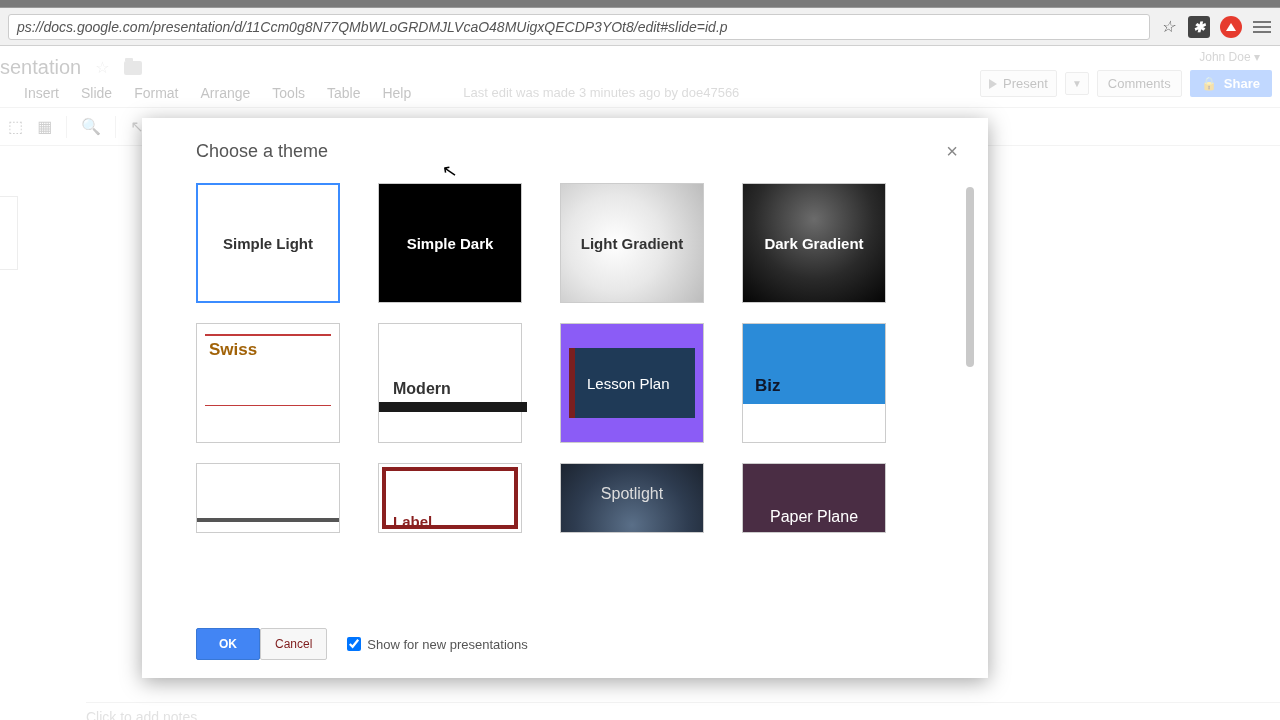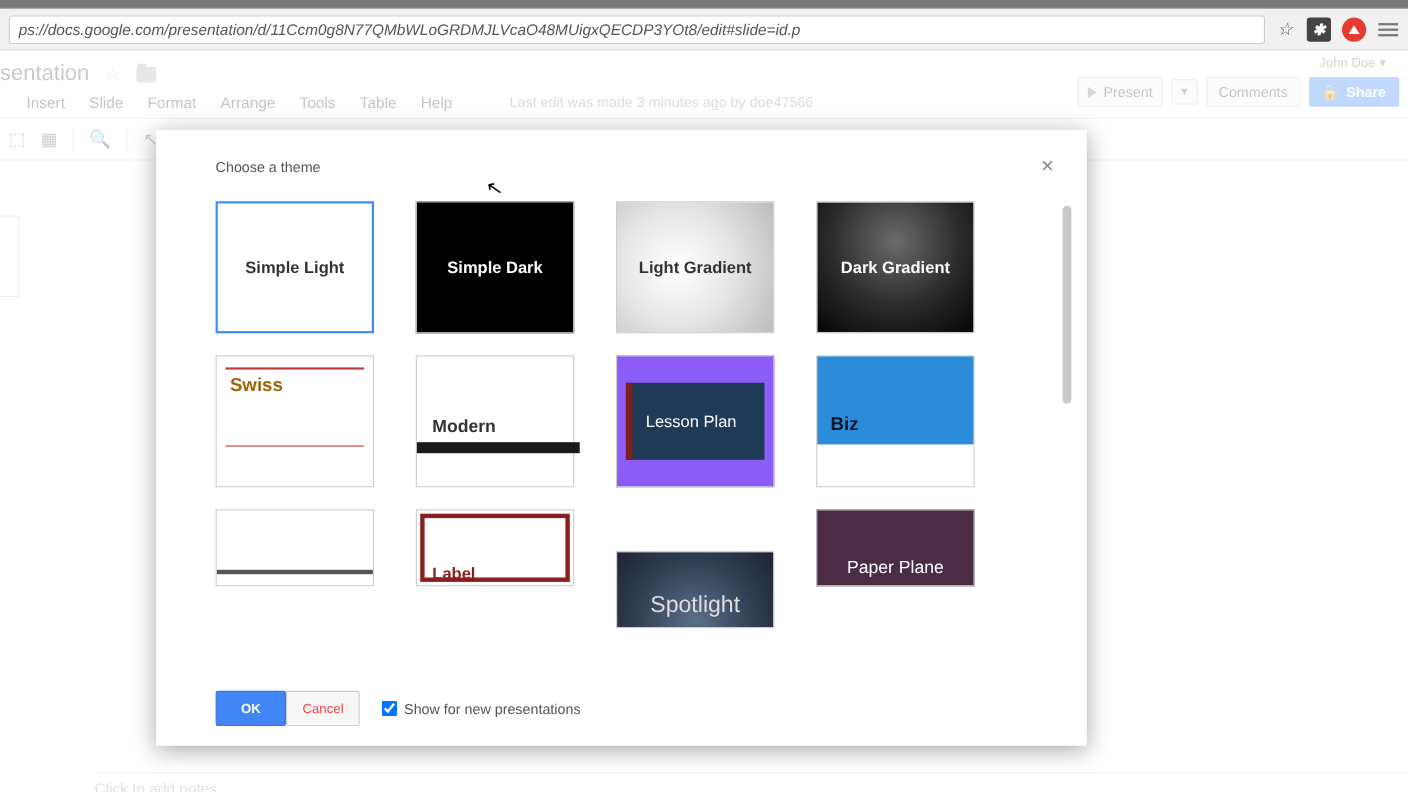--- a/index.html
+++ b/index.html
@@ -51,21 +51,21 @@
   
   .fade { position:absolute; inset:0; background:rgba(255,255,255,0.65); }
 
   
   .dialog {
     position:absolute; left:142px; top:72px; width:846px; height:560px;
     background:#fff; box-shadow:0 4px 20px rgba(0,0,0,0.35); z-index:10;
     display:flex; flex-direction:column;
   }
   .dialog-header { padding:22px 26px 10px 54px; display:flex; justify-content:space-between; align-items:center; }
-  .dialog-title { font-size:13px; color:#555; }
+  .dialog-title { font-size:18px; color:#555; }
   .close-x { font-size:20px; color:#888; cursor:pointer; padding-right:4px; }
 
   .themes-wrap { position:relative; flex:1; padding:10px 40px 0 54px; overflow:hidden; }
   .themes-grid { display:grid; grid-template-columns: repeat(4, 164px); gap:20px 18px; }
   .scrollbar { position:absolute; right:14px; top:14px; width:8px; height:180px; background:#c9c9c9; border-radius:4px; }
 
   .theme-tile { width:144px; height:120px; border:1px solid #ccc; background:#fff; display:flex; align-items:center; justify-content:center; font-weight:bold; font-size:15px; color:#333; position:relative; cursor:pointer; }
   .theme-tile.selected { border:2px solid #3b8cff; }
 
   .tile-simple-dark { background:#000; color:#fff; }
@@ -90,26 +90,26 @@
   
   .theme-tile.cut { height:70px; overflow:hidden; }
   .tile-khaki { background:#fff; align-items:flex-start; justify-content:flex-start;}
   .tile-khaki .kk-top { width:100%; height:50px; background:#d9caa9; display:flex; align-items:flex-end; padding:0 0 4px 12px; font-size:15px; font-weight:normal; color:#3a3a3a;}
   .tile-khaki .kk-line { position:absolute; top:54px; left:0; right:0; height:4px; background:#555; }
 
   .tile-label { border:1px solid #ccc; }
   .tile-label .lb-inner { position:absolute; inset:3px; border:4px solid #8a1f1f; background:#fff; }
   .tile-label .lb-text { position:absolute; bottom:2px; left:14px; color:#8a1f1f; font-weight:bold; font-size:15px; }
 
-  .tile-spotlight { background: radial-gradient(circle at 50% 90%, #5a6f88 0%, #2e3c50 60%, #1c2430 100%); color:#ddd; font-weight:normal; font-size:21px; align-items:flex-end; padding-bottom:8px;margin-top:38px;}
+  .tile-spotlight { background: radial-gradient(circle at 50% 90%, #5a6f88 0%, #2e3c50 60%, #1c2430 100%); color:#ddd; font-weight:normal; font-size:16px; align-items:center; padding-bottom:8px;}
   .tile-paperplane { background:#4a2d44; color:#fff; font-family: Georgia, serif; font-weight:normal; font-size:16px; align-items:flex-end; padding-bottom:6px;}
 
   .dialog-footer { padding:14px 0 18px 54px; display:flex; align-items:center; gap:0; border-top:0; }
   .ok-btn { background:#4285f4; color:#fff; font-size:12px; font-weight:bold; padding:8px 22px; border:1px solid #3877d6; border-radius:2px; cursor:pointer;}
-  .cancel-btn { background:#f7f7f7; color:#ef4444; font-size:12px; padding:8px 14px; border:1px solid #ccc; border-radius:2px; cursor:pointer;}
+  .cancel-btn { background:#f7f7f7; color:#7f1d1d; font-size:12px; padding:8px 14px; border:1px solid #ccc; border-radius:2px; cursor:pointer;}
   .show-check { display:flex; align-items:center; gap:6px; font-size:13px; color:#555; margin-left:20px;justify-content:center;}
   .show-check input { width:14px; height:14px; }
 
   .cursor { position:absolute; left:300px; top:42px; font-size:18px; z-index:20; transform:rotate(-10deg);}
 </style>
 </head>
 <body>
 
 <div class="browser-top"></div>
 <div class="url-bar-row">

